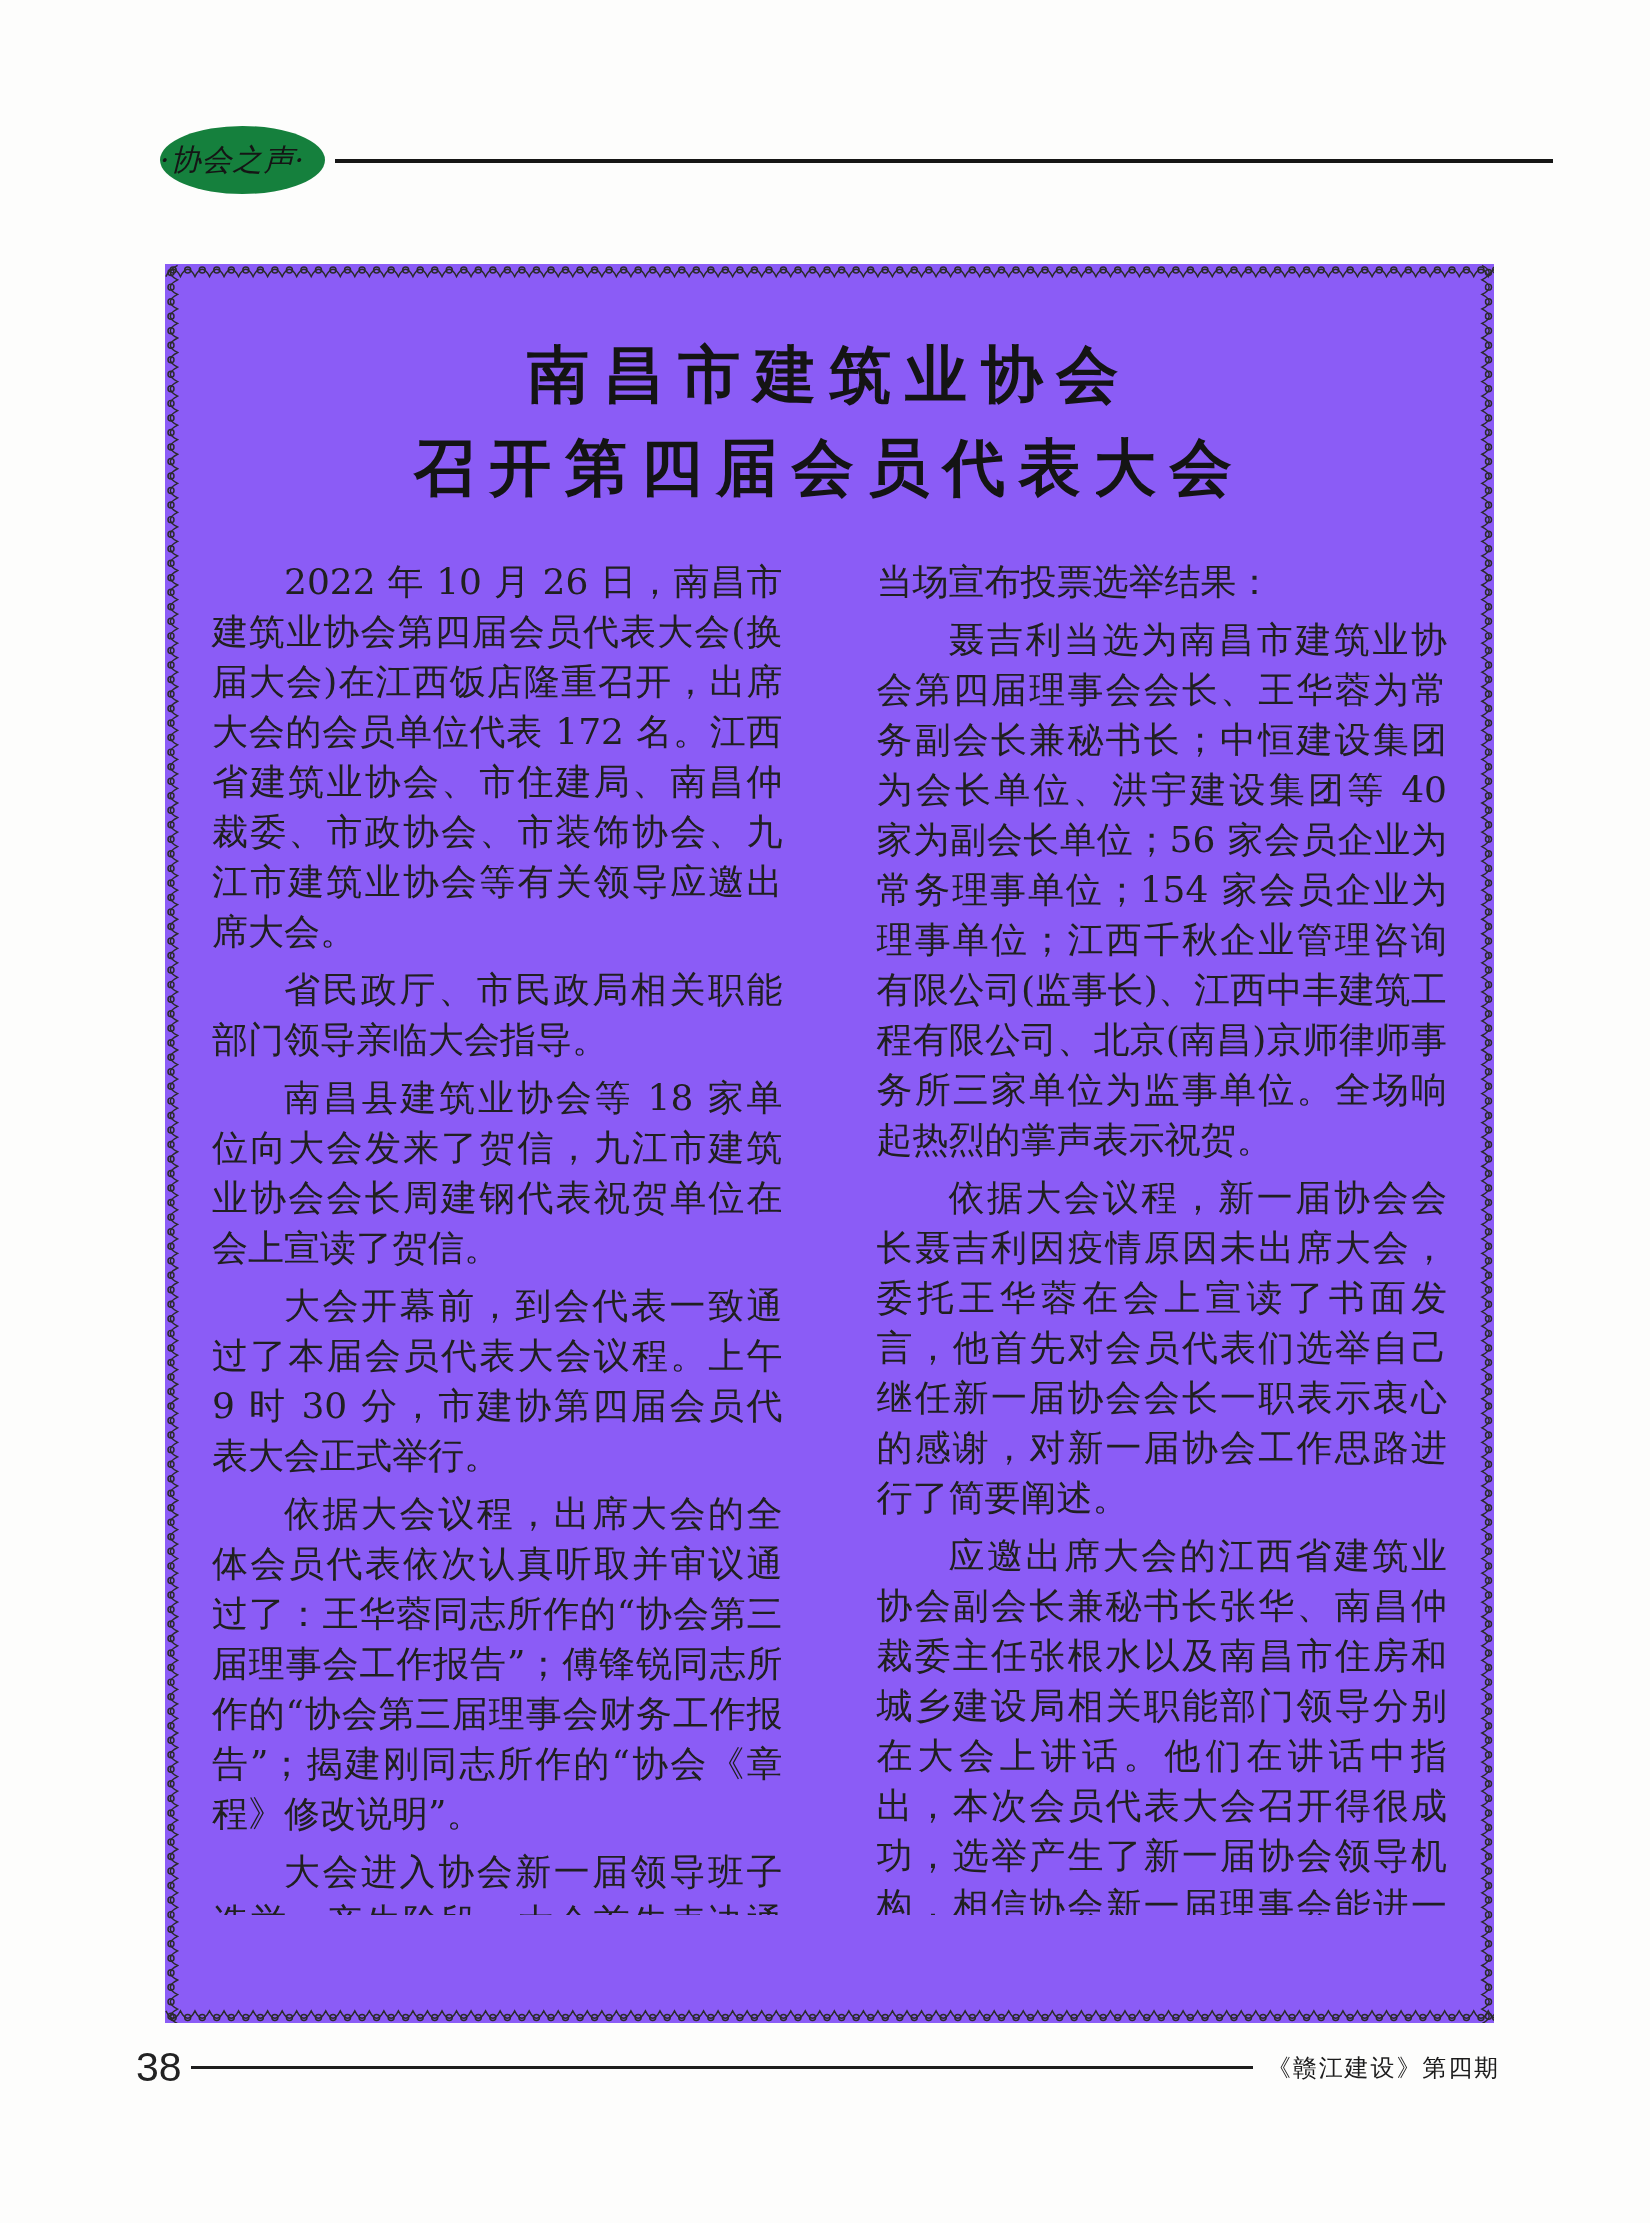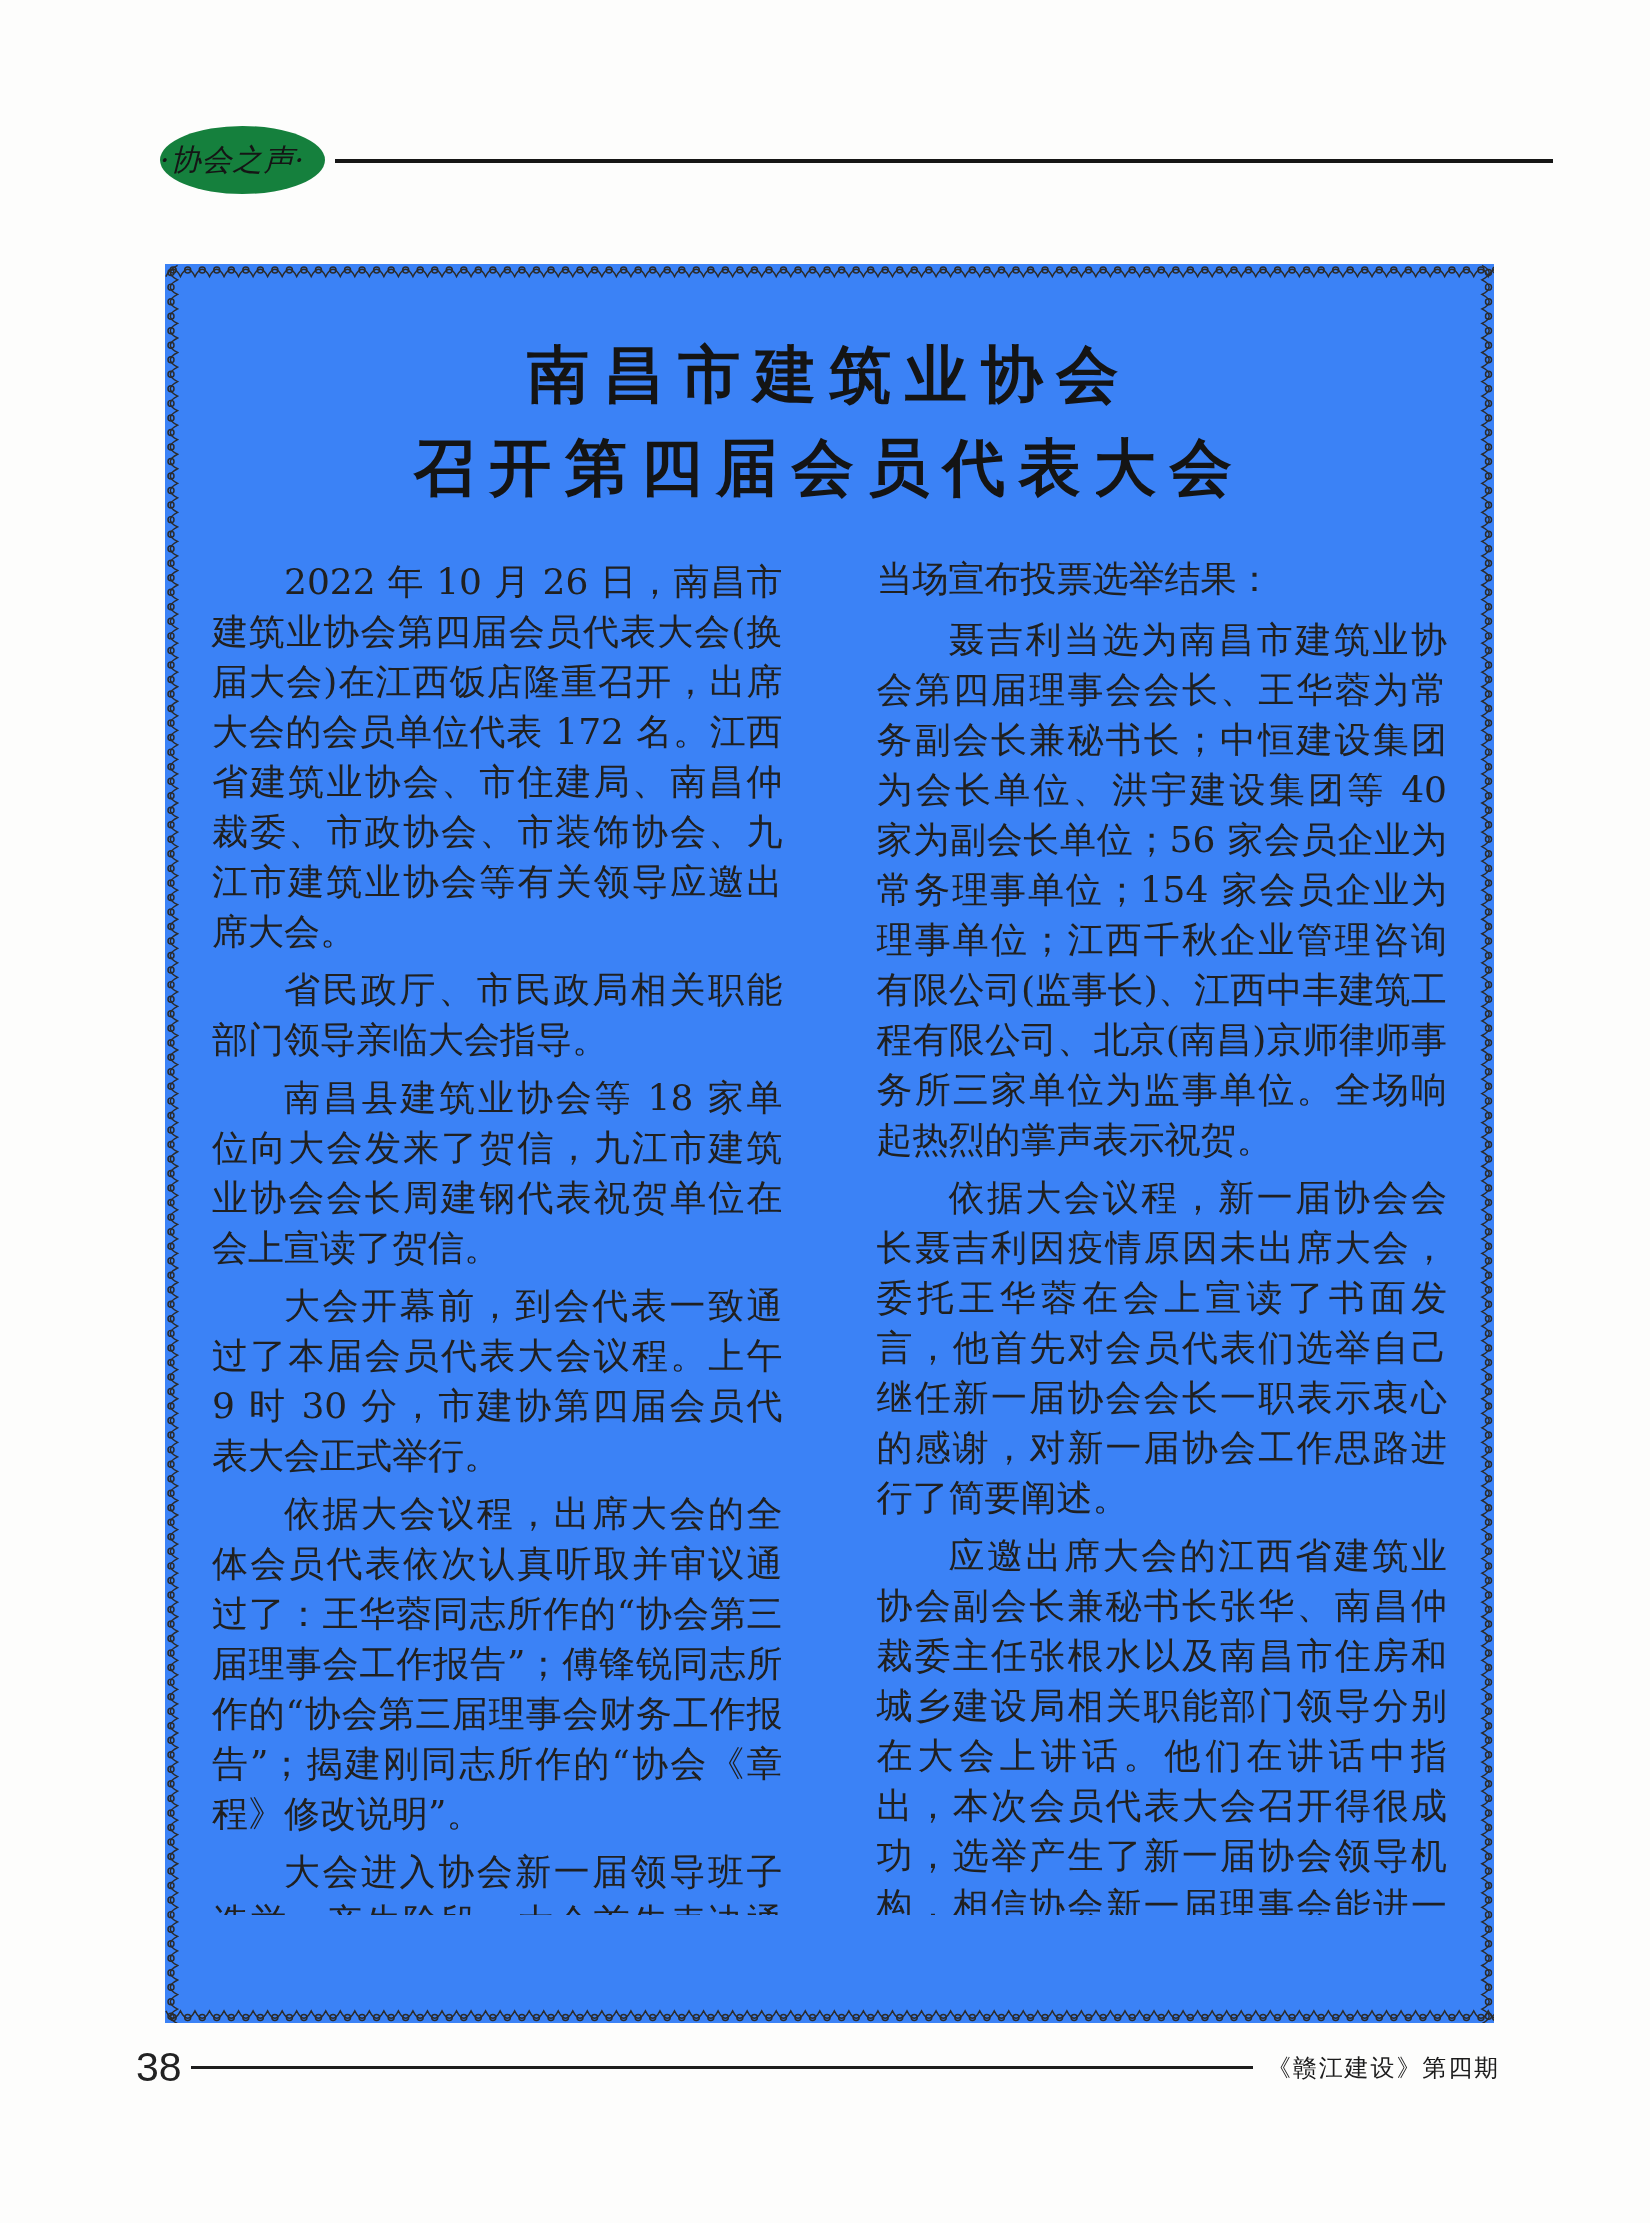--- a/index.html
+++ b/index.html
@@ -16,21 +16,21 @@
   .badge-label{
     font-style:italic;font-size:30px;letter-spacing:1px;color:#151515;
     font-family:"DejaVu Serif", serif;white-space:nowrap;
   }
   .header-rule{
     position:absolute;left:335px;top:159px;width:1218px;height:3.9px;background:#161616;
   }
   
   .article-box{
     position:absolute;left:165px;top:264px;width:1329px;height:1759px;
-    background:#3b82f6;
+    background:#8b5cf6;
   }
   .garland{position:absolute;display:block;}
   .garland-top{top:0;left:0;}
   .garland-bottom{bottom:0;left:0;transform:scaleY(-1);}
   .garland-left{top:0;left:0;}
   .garland-right{top:0;right:0;transform:scaleX(-1);}
   
   .title-block{
     padding-top:64px;text-align:center;
     font-family:"Liberation Sans", sans-serif;font-weight:900;color:#141414;
@@ -40,21 +40,21 @@
   }
   
   .columns{
     display:flex;gap:78px;padding:0 39px;margin-top:35px;height:1366px;overflow:hidden;
   }
   .col{flex:1 1 0;min-width:0;}
   .para{
     margin:8px;font-size:36px;line-height:50px;text-align:justify;text-justify:inter-ideograph;
     text-indent:2em;color:#202020;word-break:break-all;
   }
-  .para.cont{text-indent:0;font-family:Liberation Mono, monospace;}
+  .para.cont{text-indent:0;}
   
   .footer{
     position:absolute;left:136px;right:151px;top:2044px;height:47px;
     display:flex;align-items:center;
   }
   .page-number{
     font-family:"Liberation Sans", sans-serif;font-size:41px;color:#222;line-height:1;
   }
   .footer-rule{flex:1 1 auto;height:3.9px;background:#1d1d1d;margin:0 13.6px 0 9.7px;}
   .journal-name{

